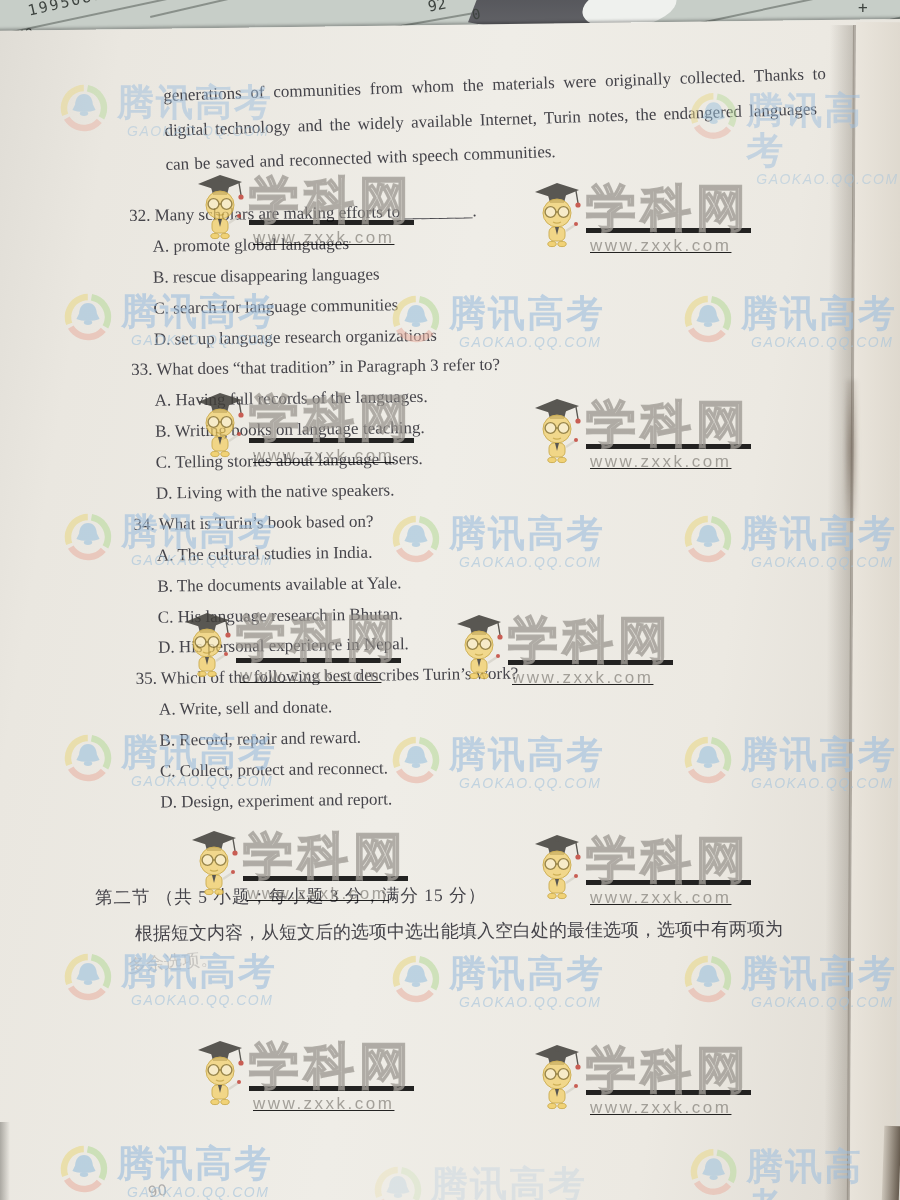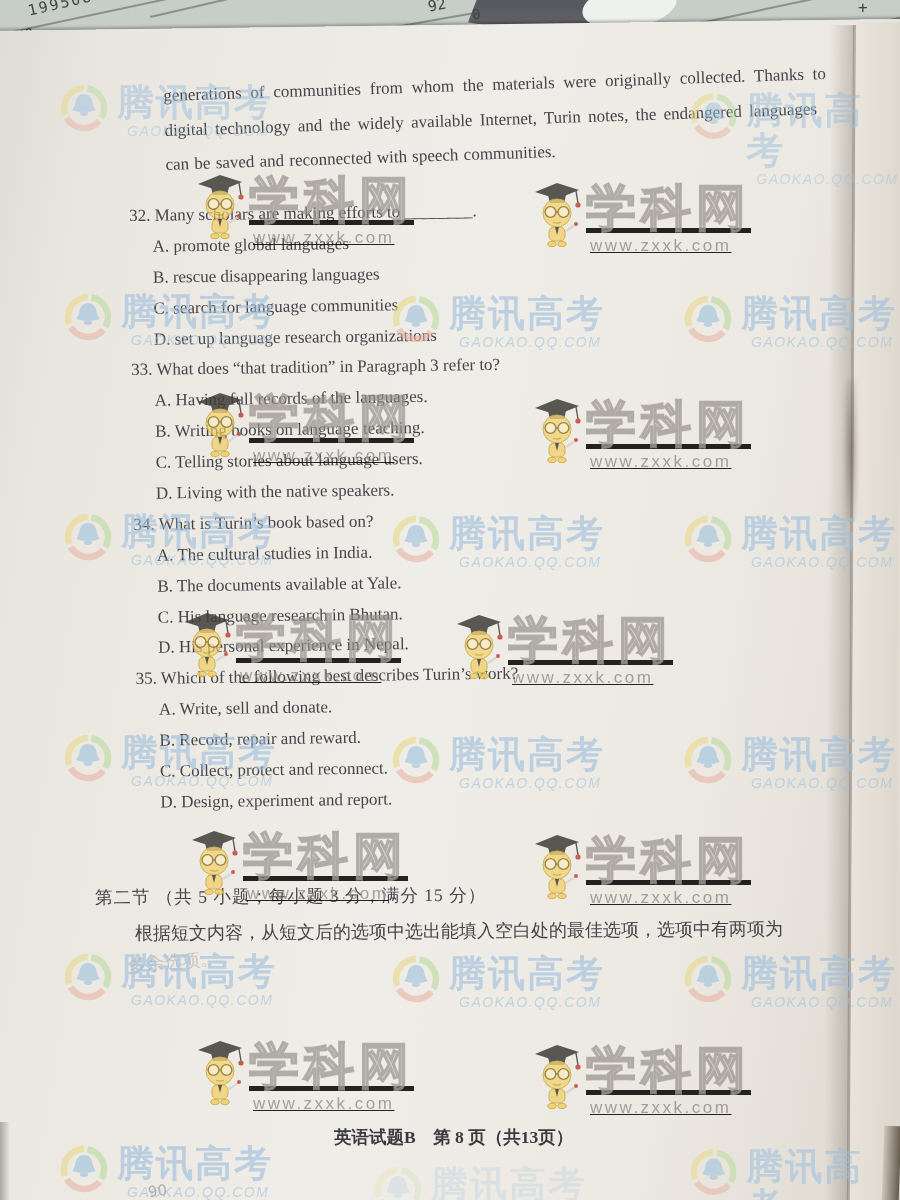--- a/index.html
+++ b/index.html
@@ -133,21 +133,20 @@
         <div class="opt-line">A. Write, sell and donate.</div>
         <div class="opt-line">B. Record, repair and reward.</div>
         <div class="opt-line">C. Collect, protect and reconnect.</div>
         <div class="opt-line">D. Design, experiment and report.</div>
       </div>
 
     <div class="section-heading">第二节 （共 5 小题；每小题 3 分，满分 15 分）</div>
     <div class="instruction">根据短文内容，从短文后的选项中选出能填入空白处的最佳选项，选项中有两项为</div>
     <div class="instruction-cont">多余选项。</div>
 
-    <div class="footer">英语试题B　第 8 页（共13页）</div>
     <div class="handwriting">90</div>
   </div>
 
   <div id="watermark-layer">
       <div class="wm wm-tencent" style="left: 58px; top: 82px; opacity: 0.5;">
         <svg width="52" height="52" viewBox="0 0 52 52">
           <g fill="none" stroke-width="6.5">
             <circle cx="26" cy="26" r="20" stroke="#badb9e" stroke-dasharray="38 88" transform="rotate(-80 26 26)"></circle>
             <circle cx="26" cy="26" r="20" stroke="#e9d98a" stroke-dasharray="38 88" transform="rotate(-200 26 26)"></circle>
             <circle cx="26" cy="26" r="20" stroke="#e9b4a6" stroke-dasharray="38 88" transform="rotate(40 26 26)"></circle>

